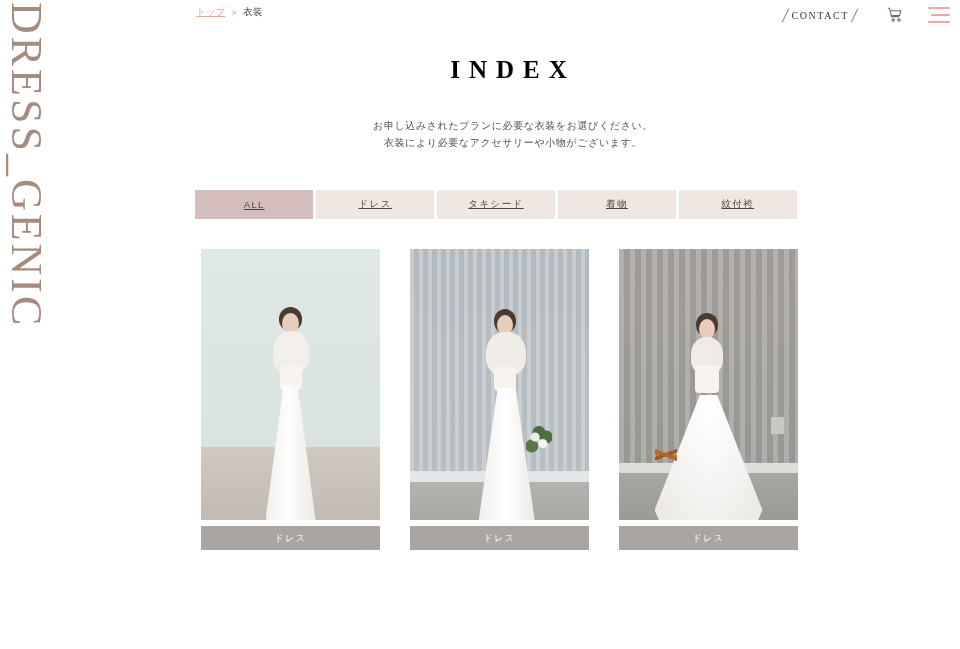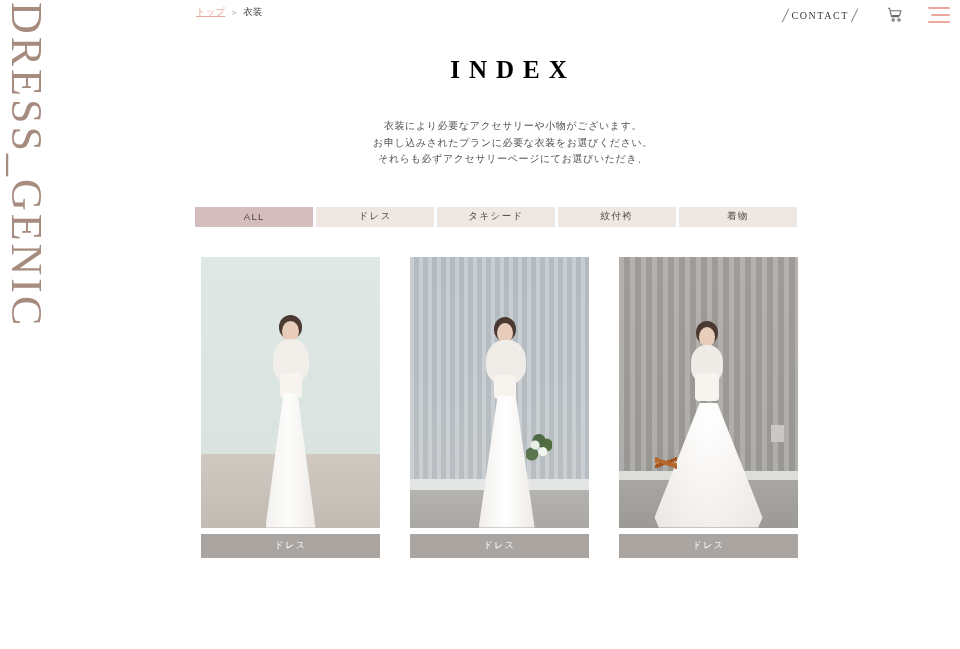--- a/index.html
+++ b/index.html
@@ -90,26 +90,27 @@
     letter-spacing:0.6px;
   }
   .lead p{ margin:0; }
 
   
   .filters{
     display:flex; gap:2.5px;
     margin:39px 0 0 129px; width:602px;
   }
   .filter-btn{
-    flex:1; height:20px;
+    flex:1; height:29px;
     display:flex; align-items:center; justify-content:center;
     background:#efe7e2; color:#4b4643;
     font-size:9.5px; letter-spacing:1.4px;
     border:none; cursor:pointer;
     font-family:"Liberation Sans", sans-serif;
+    text-decoration:underline;
   }
   .filter-btn.is-active{ background:#d6bdbd; }
 
   
   .kw-head{
     margin:17px 0 0 129px;
     font-size:9.5px; color:#4f4a47; letter-spacing:0.5px;
   }
   .kw-list{
     margin:11px 0 0 129px;
@@ -256,31 +257,30 @@
     </div>
 
   </div>
 </div>
 
 <div class="main">
 
   <h1 class="page-title">INDEX</h1>
 
   <div class="lead">
+    <p>お申し込みされたプランに必要な衣装をお選びください。</p>
     <p>衣装により必要なアクセサリーや小物がございます。</p>
-    <p>お申し込みされたプランに必要な衣装をお選びください。</p>
-    <p>それらも必ずアクセサリーページにてお選びいただき、</p>
   </div>
 
   <div class="filters">
     <button class="filter-btn is-active">ALL</button>
     <button class="filter-btn">ドレス</button>
     <button class="filter-btn">タキシード</button>
+    <button class="filter-btn">着物</button>
     <button class="filter-btn">紋付袴</button>
-    <button class="filter-btn">着物</button>
   </div>
 
 
 
   <div class="grid">
 
     <div class="card">
       <div class="card-photo">
         <div class="scene s1">
           <div class="wall"></div>

